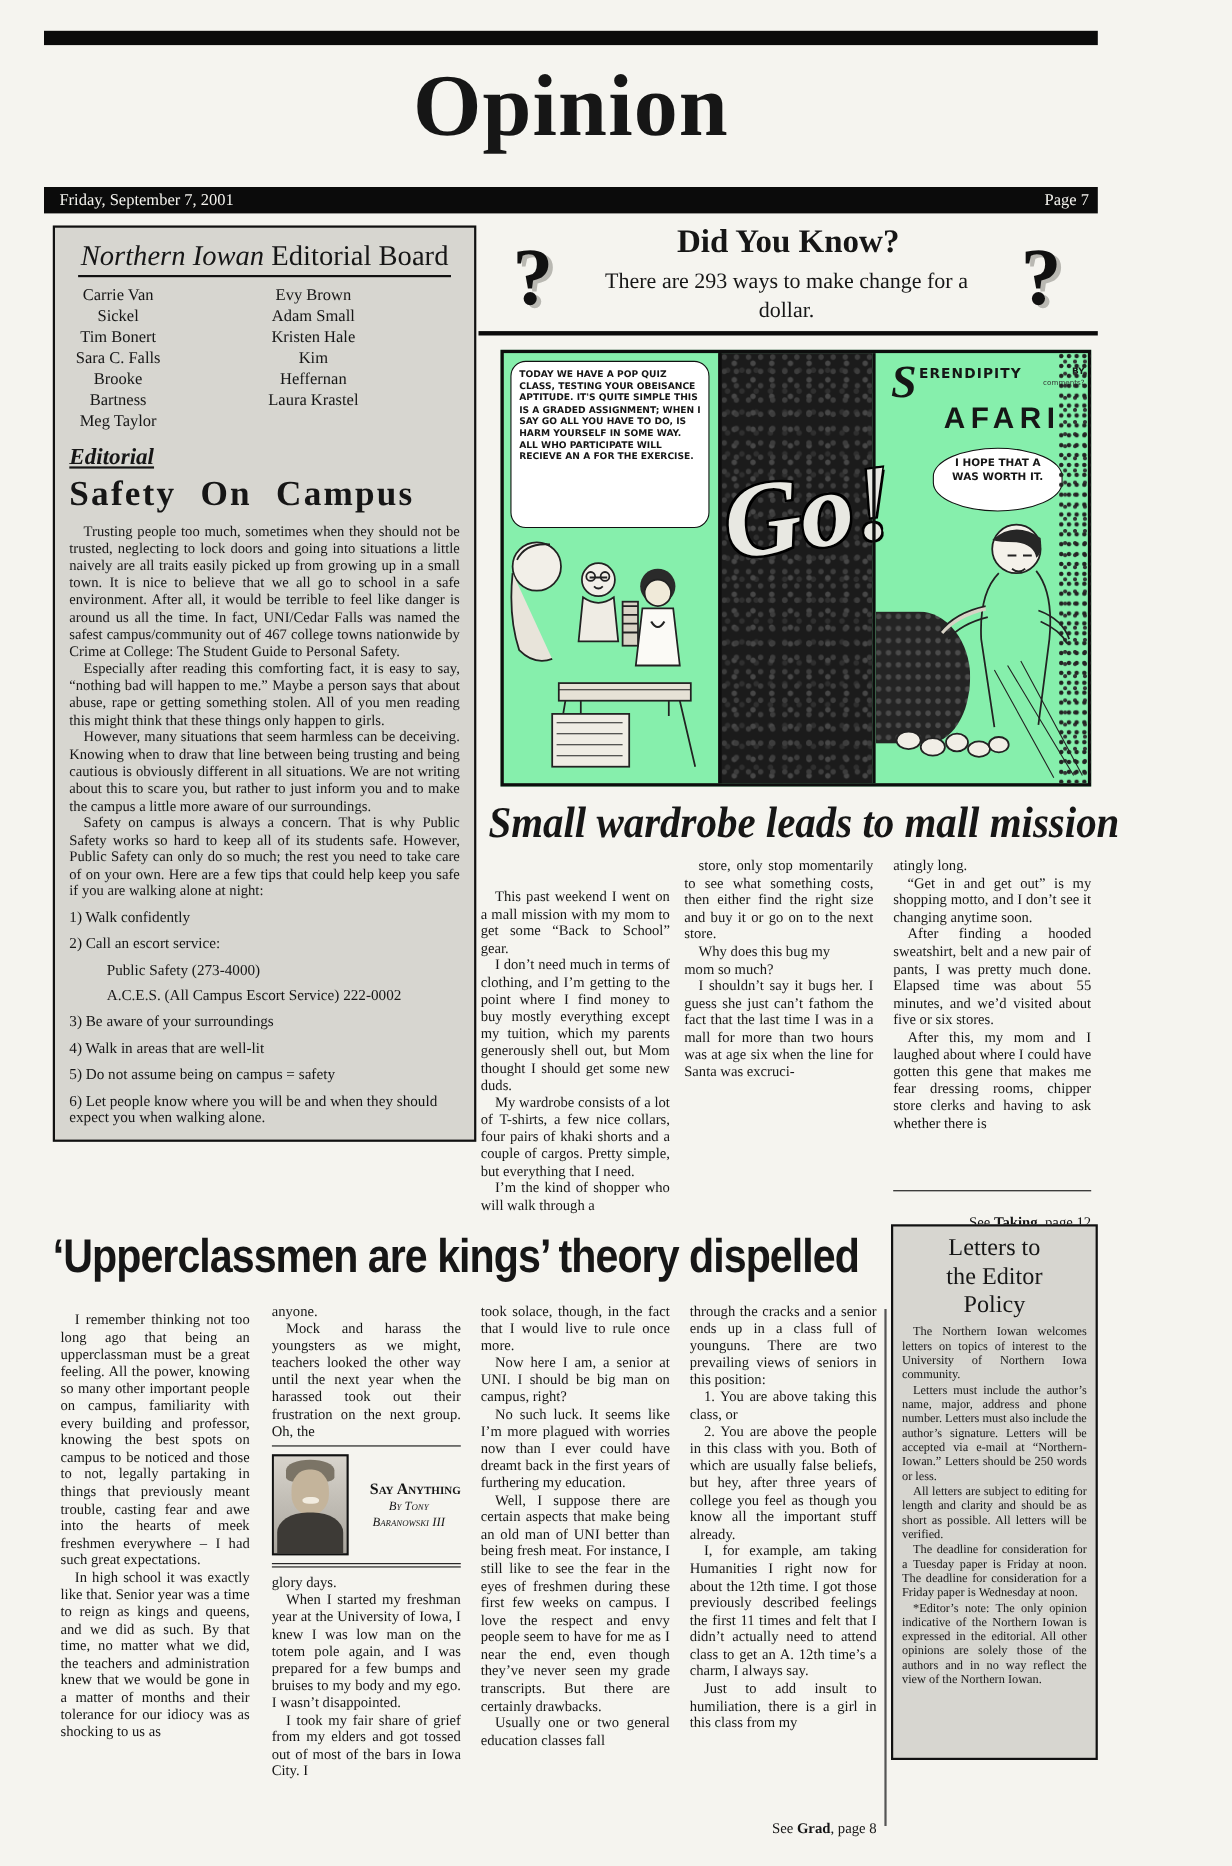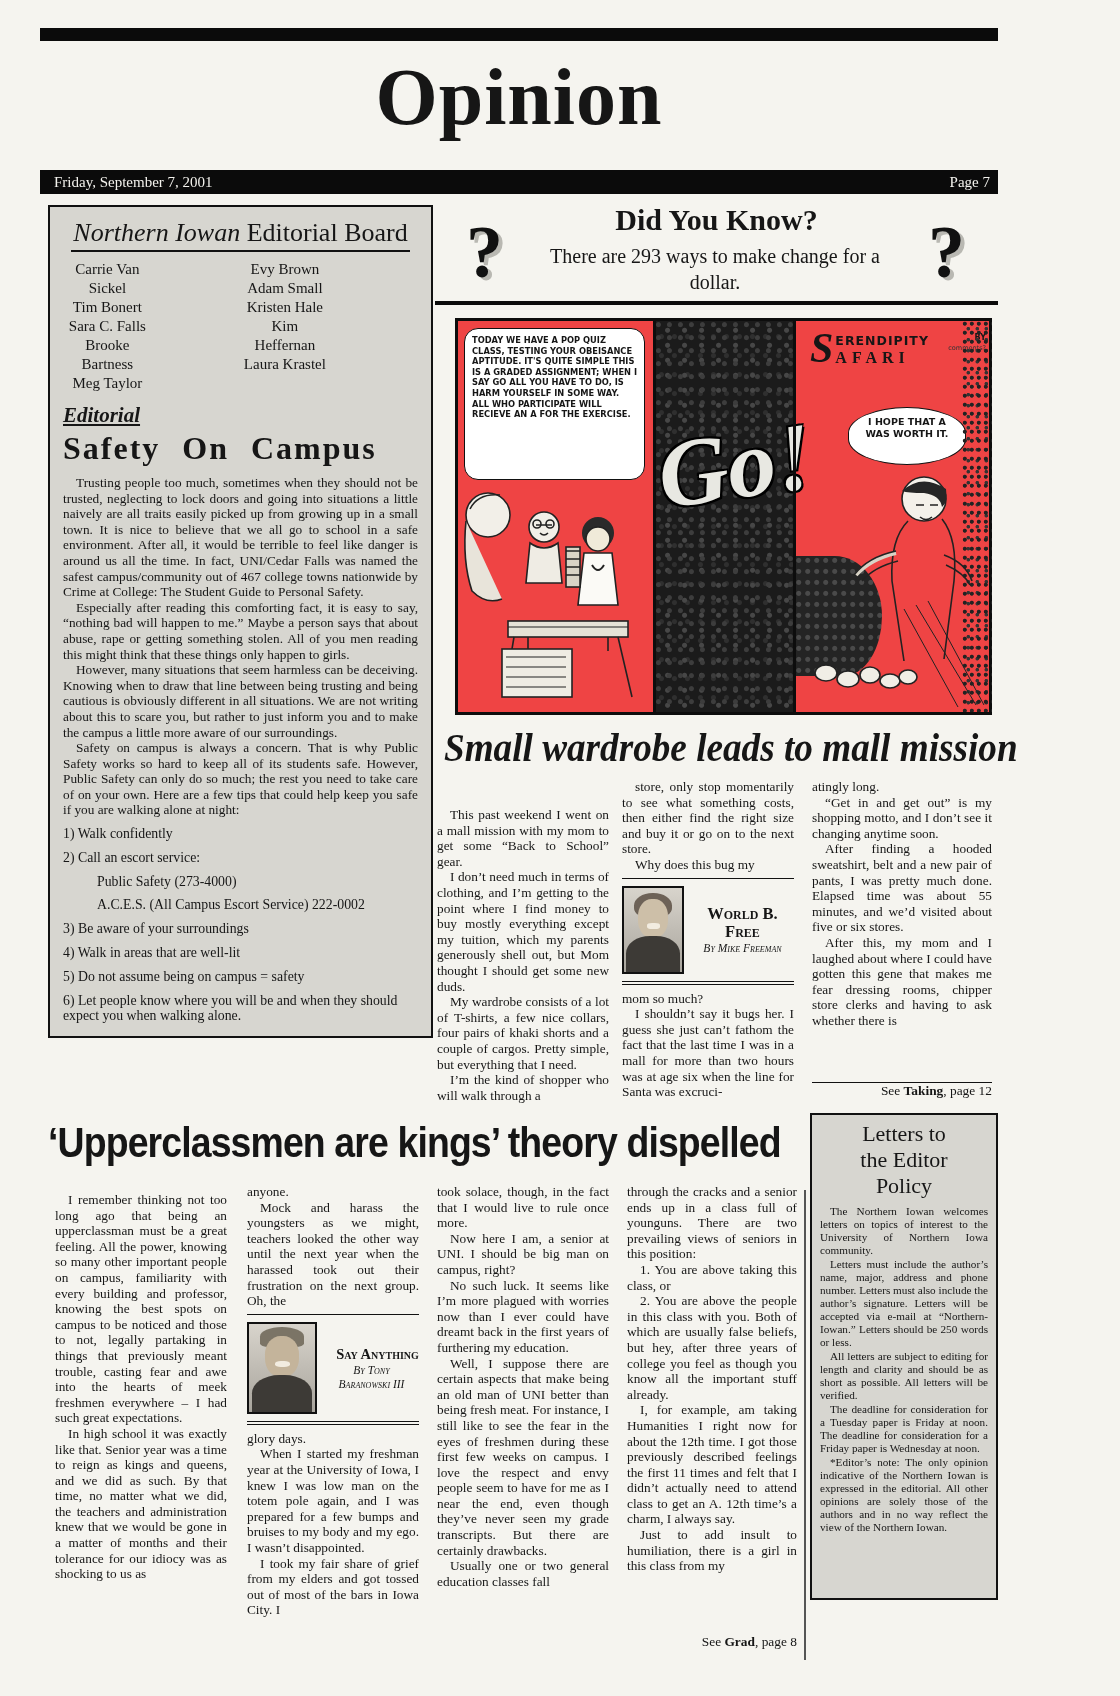--- a/index.html
+++ b/index.html
@@ -30,21 +30,21 @@
   .bodytext p.ni{text-indent:0;}
   .tips{font-size:13.8px;line-height:15.8px;margin-top:8px;}
   .tips .tip{margin:0 0 8px 0;}
   .tips .sub{margin-left:34px;}
   
   .dyk-title{left:435px;top:203px;width:563px;text-align:center;font-size:30px;font-weight:700;}
   .dyk-text{left:540px;top:243px;width:350px;text-align:center;font-size:20px;line-height:26px;}
   .qmark{font-size:74px;font-weight:700;color:#111;text-shadow:4px 3px 0 #b9b8b2;}
   .dyk-rule{left:435px;top:301px;width:563px;height:4px;background:#0b0b0b;}
   
-  .comic{left:455px;top:318px;width:537px;height:397px;border:3px solid #0d0d0d;box-sizing:border-box;background:#ef4444;}
+  .comic{left:455px;top:318px;width:537px;height:397px;border:3px solid #0d0d0d;box-sizing:border-box;background:#86efac;}
   .panel{position:absolute;top:0;height:100%;box-sizing:border-box;}
   .panel1{left:0;width:195px;}
   .panel2{left:195px;width:140px;border-left:3px solid #0d0d0d;
     background-color:#1b1b1b;
     background-image:
       radial-gradient(circle at 22% 28%, #3d3d3d 0 2px, transparent 3px),
       radial-gradient(circle at 68% 62%, #474747 0 2px, transparent 3px),
       radial-gradient(circle at 42% 82%, #2f2f2f 0 2px, transparent 3px);
     background-size:11px 13px,17px 15px,13px 19px;}
   .panel3{left:335px;width:199px;border-left:3px solid #0d0d0d;overflow:hidden;}
@@ -52,21 +52,21 @@
     font-family:"DejaVu Sans", sans-serif;font-weight:700;text-transform:uppercase;
     box-sizing:border-box;}
   .b1{left:6px;top:7px;width:181px;height:152px;font-size:8.3px;line-height:10.6px;padding:6px 7px;}
   .b3{left:52px;top:86px;width:118px;height:58px;font-size:9.5px;line-height:12px;padding:8px 9px;text-align:center;border-radius:50% / 45%;}
   .go-text{position:absolute;left:2px;top:90px;width:100%;text-align:center;
     font-size:96px;font-weight:700;font-style:italic;color:#e8e8e2;transform:rotate(-8deg);
     text-shadow:2px 2px 0 #000,-2px -2px 0 #000,2px -2px 0 #000,-2px 2px 0 #000;}
   .ss-title{position:absolute;left:14px;top:10px;}
   .ss-s{font-size:42px;font-weight:700;font-style:italic;float:left;line-height:34px;margin-right:2px;}
   .ss-l1{font-family:"DejaVu Sans", sans-serif;font-size:12.5px;font-weight:700;letter-spacing:1px;}
-  .ss-l2{font-family:Liberation Serif, serif;font-size:16px;font-weight:700;letter-spacing:5px;}
+  .ss-l2{font-family:Liberation Sans, sans-serif;font-size:27px;font-weight:700;letter-spacing:5px;margin-left:48px;}
   .ss-by{position:absolute;right:6px;top:12px;font-family:"DejaVu Sans", sans-serif;font-size:8px;font-weight:700;text-align:right;line-height:10px;}
   .ss-comments{font-size:6.5px;font-weight:400;color:#333;}
   .speckle-strip{position:absolute;right:0;top:0;width:30px;height:100%;
     background-image:radial-gradient(circle at 40% 30%, #222 0 1.6px, transparent 2.4px),
       radial-gradient(circle at 70% 70%, #333 0 1.4px, transparent 2.2px);
     background-size:7px 9px,9px 11px;}
   .dark-blob{position:absolute;left:0;bottom:36px;width:86px;height:120px;
     background-color:#242424;border-radius:0 55% 45% 0/0 50% 50% 0;
     background-image:radial-gradient(circle at 30% 40%, #4a4a4a 0 2px, transparent 3px);background-size:9px 11px;}
   .comic svg{position:absolute;}
@@ -78,21 +78,21 @@
   .photo{border:2px solid #111;background:linear-gradient(#d8d4cc,#a8a49c);position:relative;flex:none;overflow:hidden;}
   .photo .hair{position:absolute;left:18%;top:6%;width:64%;height:30%;background:#6d6257;border-radius:50% 50% 40% 40%;}
   .photo .face{position:absolute;left:24%;top:14%;width:52%;height:46%;background:#cdbfa8;border-radius:45%;}
   .photo .smile{position:absolute;left:40%;top:42%;width:22%;height:7%;background:#f2ece0;border-radius:40%;}
   .photo .body{position:absolute;left:4%;top:58%;width:92%;height:46%;background:#3d3a36;border-radius:45% 45% 0 0;}
   .photo.dark .face{background:#c4b49b;}
   .photo.dark .cap{position:absolute;left:16%;top:4%;width:68%;height:22%;background:#7b7466;border-radius:50% 50% 20% 20%;}
   .byl-text{text-align:center;flex:1;}
   .byl-name{font-variant:small-caps;font-weight:700;font-size:16.5px;line-height:18px;}
   .byl-by{font-variant:small-caps;font-style:italic;font-size:11.5px;line-height:14px;}
-  .see-line{position:absolute;text-align:right;font-size:13.4px;border-top:1.5px solid #111;padding-top:0;}
+  .see-line{position:absolute;text-align:right;font-size:13.4px;border-top:1.5px solid #111;padding-top:20px;}
   .see-line b{font-weight:700;}
   
   .kings-headline{left:48px;top:1118px;width:760px;font-family:"Liberation Sans", sans-serif;
     font-size:43px;font-weight:700;letter-spacing:-1px;white-space:nowrap;}
   .kings-headline span{display:inline-block;transform:scaleX(0.87);transform-origin:left;}
   .vsep{left:804px;top:1190px;width:2px;height:470px;background:#555;}
   
   .letters{left:810px;top:1113px;width:188px;height:487px;background:#d7d6d0;border:2px solid #111;
     box-sizing:border-box;padding:6px 8px;overflow:hidden;}
   .letters-title{font-family:cursive;font-size:22px;line-height:26px;text-align:center;margin-bottom:6px;}
@@ -223,33 +223,20 @@
 <div class="col bodytext" style="left:437px;top:807px;width:172px;height:322px;">
   <p>This past weekend I went on a mall mission with my mom to get some “Back to School” gear.</p>
   <p>I don’t need much in terms of clothing, and I’m getting to the point where I find money to buy mostly everything except my tuition, which my parents generously shell out, but Mom thought I should get some new duds.</p>
   <p>My wardrobe consists of a lot of T-shirts, a few nice collars, four pairs of khaki shorts and a couple of cargos. Pretty simple, but everything that I need.</p>
   <p>I’m the kind of shopper who will walk through a</p>
 </div>
 
 <div class="col bodytext" style="left:622px;top:779px;width:172px;height:322px;">
   <p>store, only stop momentarily to see what something costs, then either find the right size and buy it or go on to the next store.</p>
   <p>Why does this bug my</p>
-  <div class="byline-box">
-    <div class="photo" style="width:58px;height:84px;">
-      <div class="hair"></div>
-      <div class="face"></div>
-      <div class="smile"></div>
-      <div class="body"></div>
-    </div>
-    <div class="byl-text">
-      <div class="byl-name">World B.</div>
-      <div class="byl-name">Free</div>
-      <div class="byl-by">By Mike Freeman</div>
-    </div>
-  </div>
   <p class="ni">mom so much?</p>
   <p>I shouldn’t say it bugs her.  I guess she just can’t fathom the fact that the last time I was in a mall for more than two hours was at age six when the line for Santa was excruci-</p>
 </div>
 
 <div class="col bodytext" style="left:812px;top:779px;width:180px;height:300px;">
   <p class="ni">atingly long.</p>
   <p>“Get in and get out” is my shopping motto, and I don’t see it changing anytime soon.</p>
   <p>After finding a hooded sweatshirt, belt and a new pair of pants, I was pretty much done. Elapsed time was about 55 minutes, and we’d visited about five or six stores.</p>
   <p>After this, my mom and I laughed about where I could have gotten this gene that makes me fear dressing rooms, chipper store clerks and having to ask whether there is</p>
 </div>

